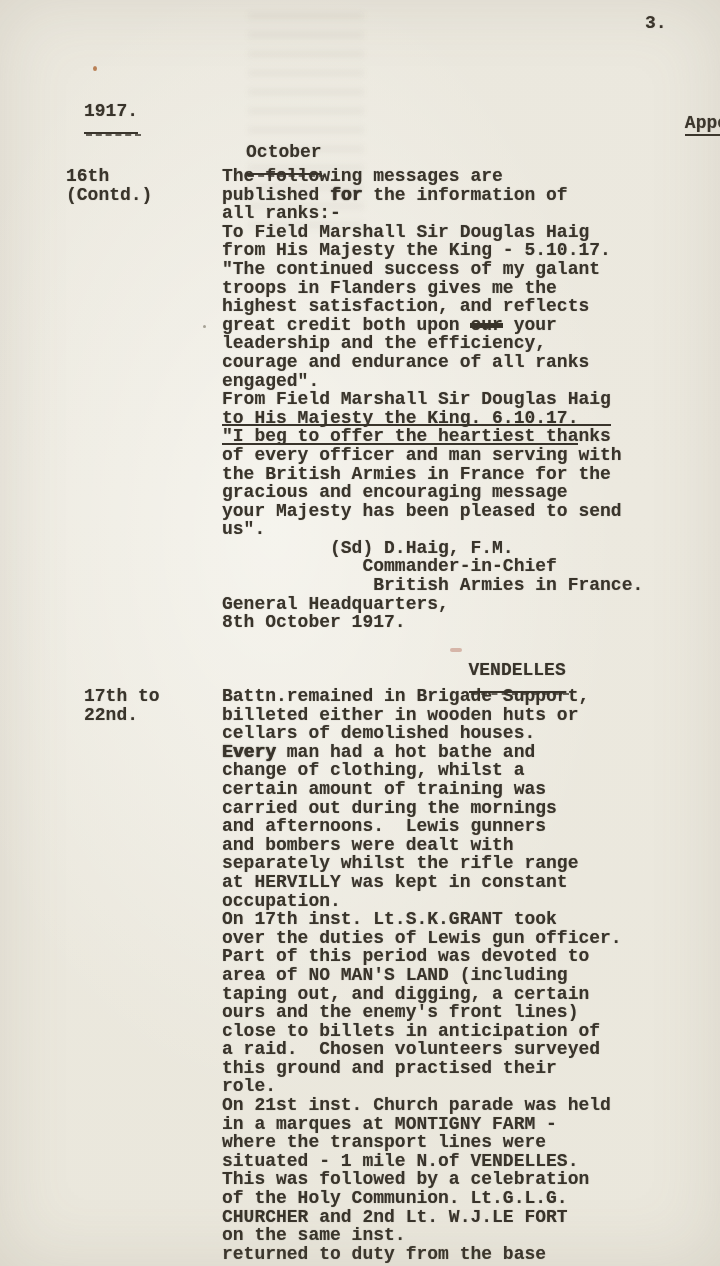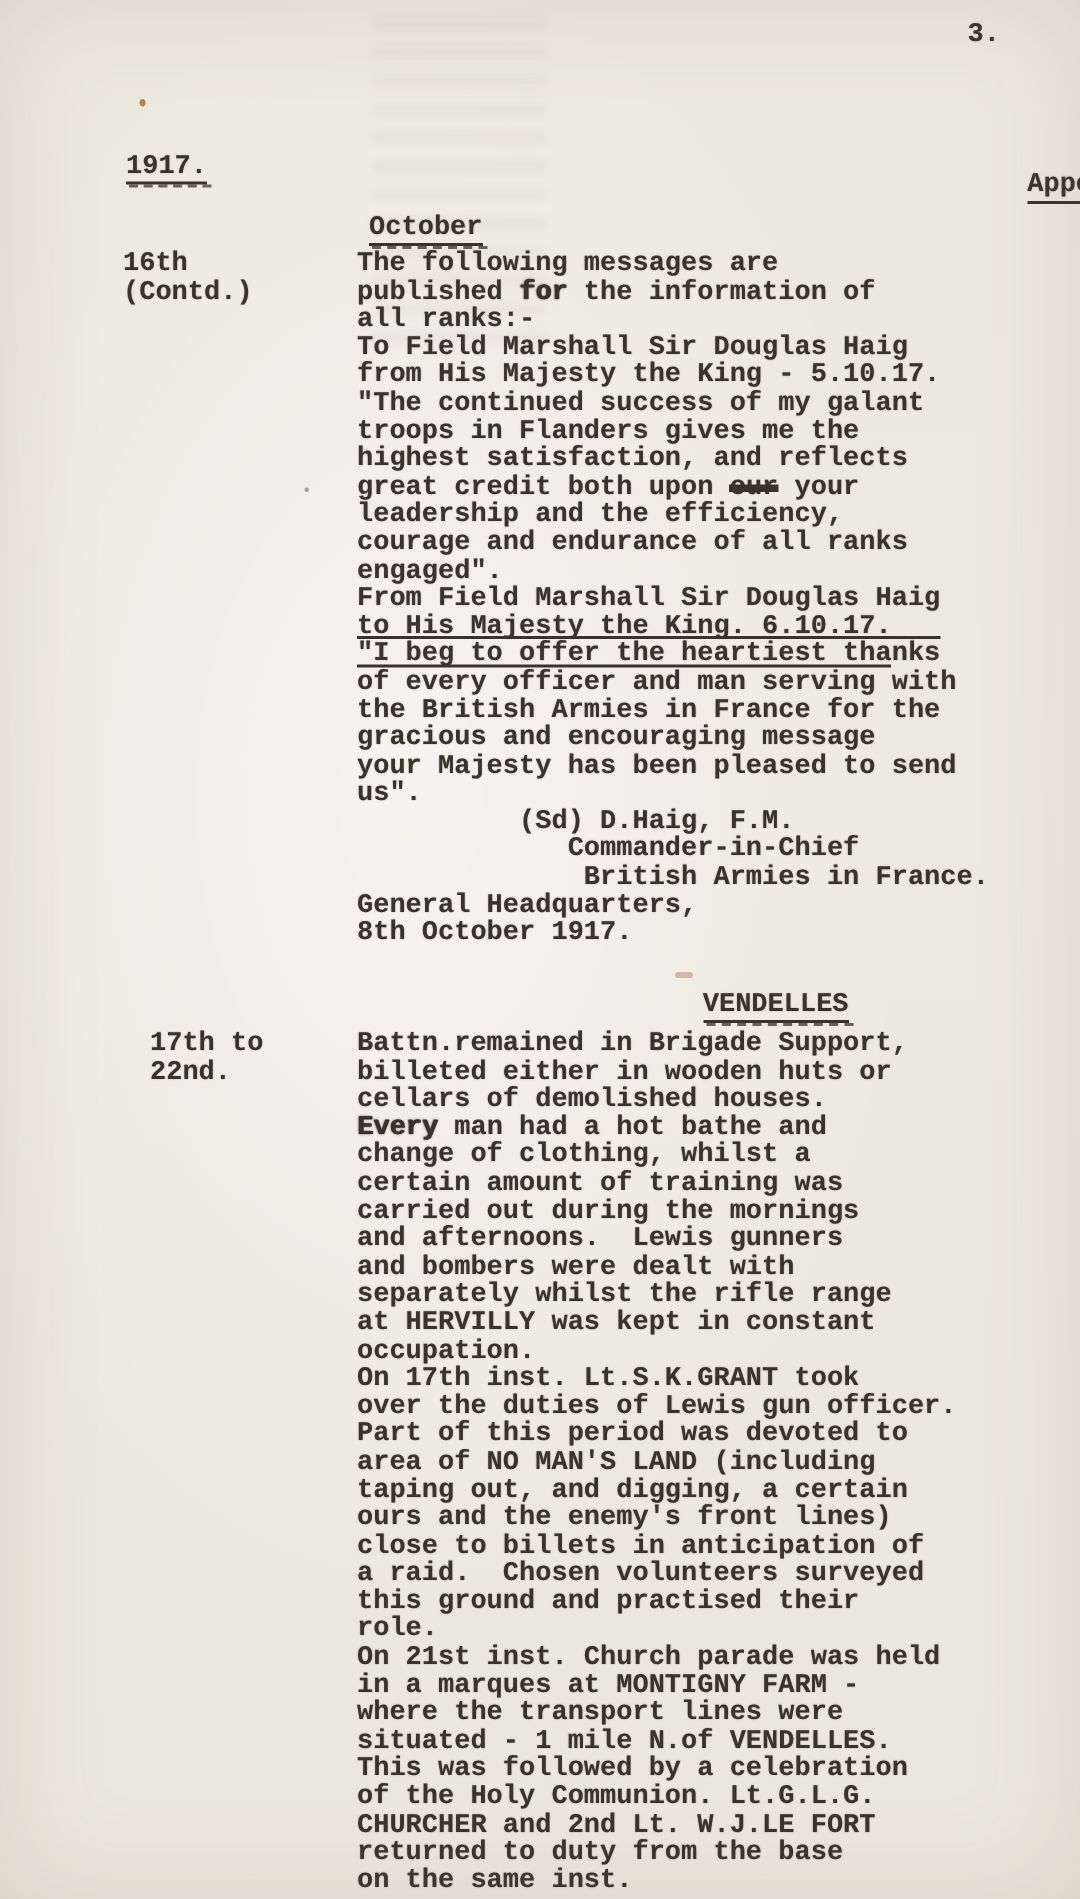--- a/index.html
+++ b/index.html
@@ -34,27 +34,27 @@
   .speck-dot{left:203px;top:325px;width:3px;height:3px;background:#5a5344;opacity:.5;}
 
   .abs{position:absolute;white-space:pre;}
   #page-number{top:14px;left:645px;}
   #year-heading{top:86px;left:84px;}
   #appendix-heading{top:98px;left:620px;}
   #month-heading{top:127px;left:84px;}
   #section-heading{top:645px;left:220px;margin-top:16px;}
 
   .tw-underline{display:inline-block;position:relative;border-bottom:2px solid currentColor;padding-bottom:1px;}
-  .tw-underline2{display:inline-block;position:relative;border-bottom:2px solid currentColor;padding-bottom:0;}
+  .tw-underline2{display:inline-block;position:relative;border-bottom:2px solid currentColor;padding-bottom:11px;}
   .tw-underline2::after{
     content:"";position:absolute;left:2px;right:-3px;bottom:-4px;
     border-bottom:2px dashed currentColor;opacity:.75;
   }
 
-  .entry{position:absolute;display:grid;margin-left:16px;}
+  .entry{position:absolute;display:grid;}
   #entry-1{top:167px;left:66px;grid-template-columns:156px 470px;}
   #entry-2{top:687px;left:84px;grid-template-columns:138px 470px;}
   .date-col div{white-space:pre;}
   .line{white-space:pre;height:18.6px;}
 
   .u{
     background-image:linear-gradient(currentColor,currentColor);
     background-size:100% 2px;background-position:0 100%;background-repeat:no-repeat;
     padding-bottom:17px;
   }
@@ -143,17 +143,17 @@
         <div class="line"><span>a raid.  Chosen volunteers surveyed</span></div>
         <div class="line"><span>this ground and practised their</span></div>
         <div class="line"><span>role.</span></div>
         <div class="line"><span>On 21st inst. Church parade was held</span></div>
         <div class="line"><span>in a marques at MONTIGNY FARM -</span></div>
         <div class="line"><span>where the transport lines were</span></div>
         <div class="line"><span>situated - 1 mile N.of VENDELLES.</span></div>
         <div class="line"><span>This was followed by a celebration</span></div>
         <div class="line"><span>of the Holy Communion. Lt.G.L.G.</span></div>
         <div class="line"><span>CHURCHER and 2nd Lt. W.J.LE FORT</span></div>
+        <div class="line"><span>on the same inst.</span></div>
         <div class="line"><span>returned to duty from the base</span></div>
-        <div class="line"><span>on the same inst.</span></div>
       </div>
   </section>
 </div>
 
 </body></html>

